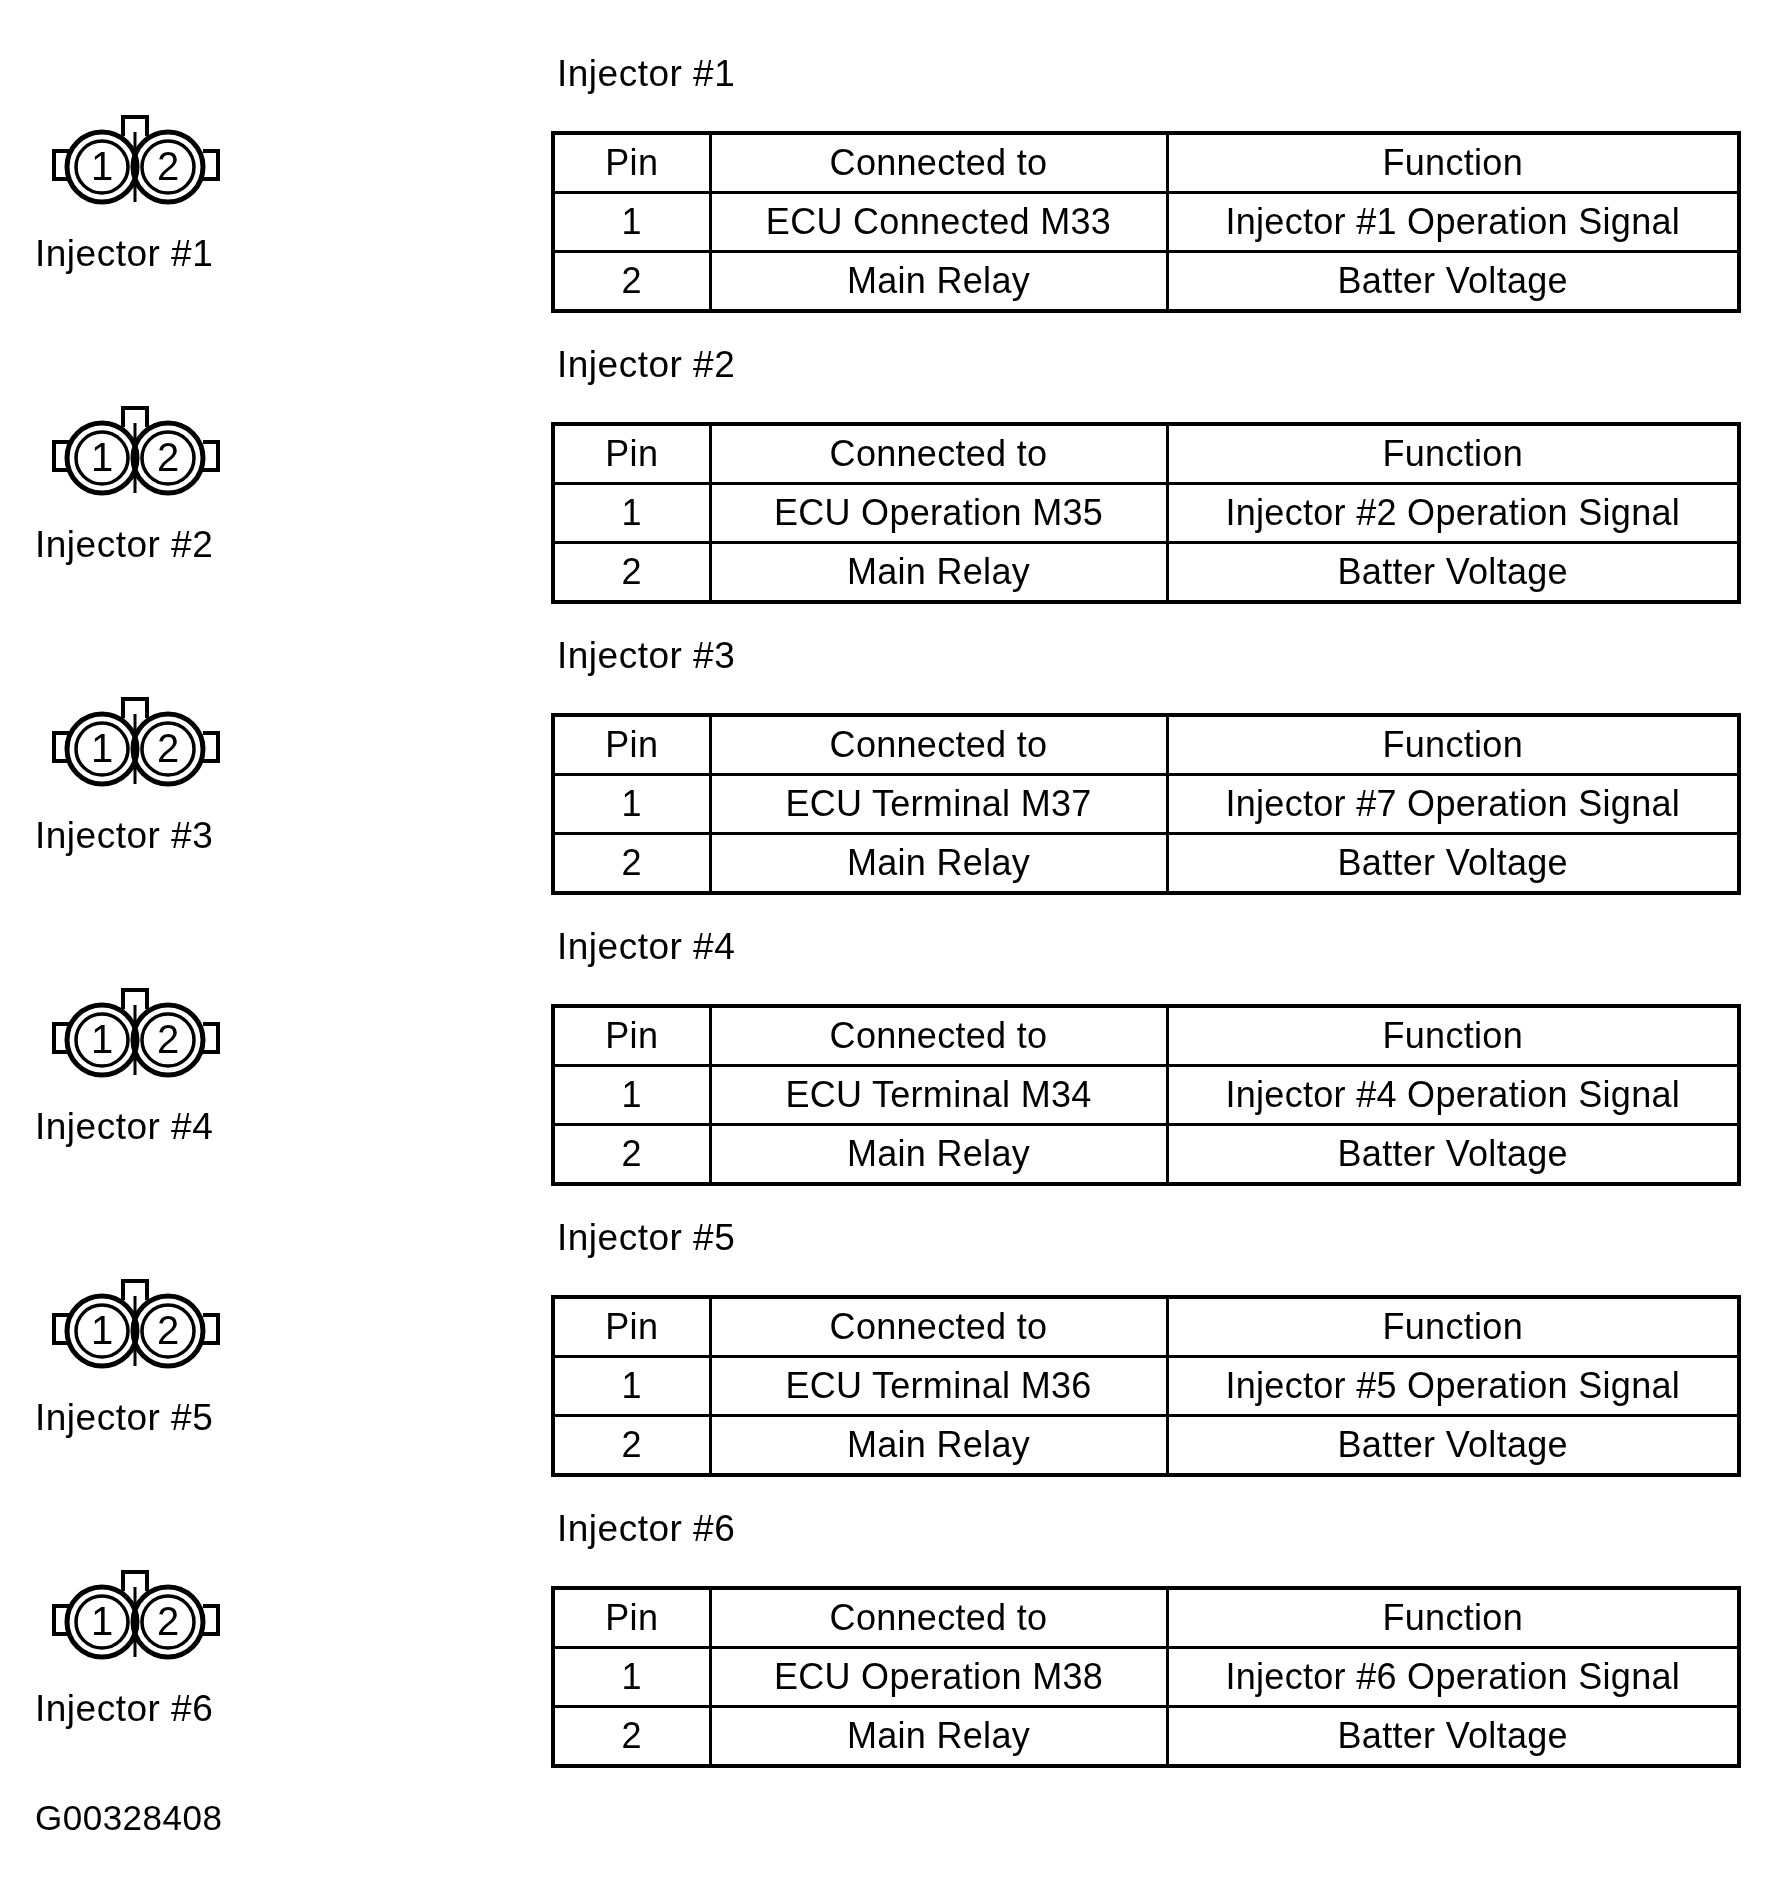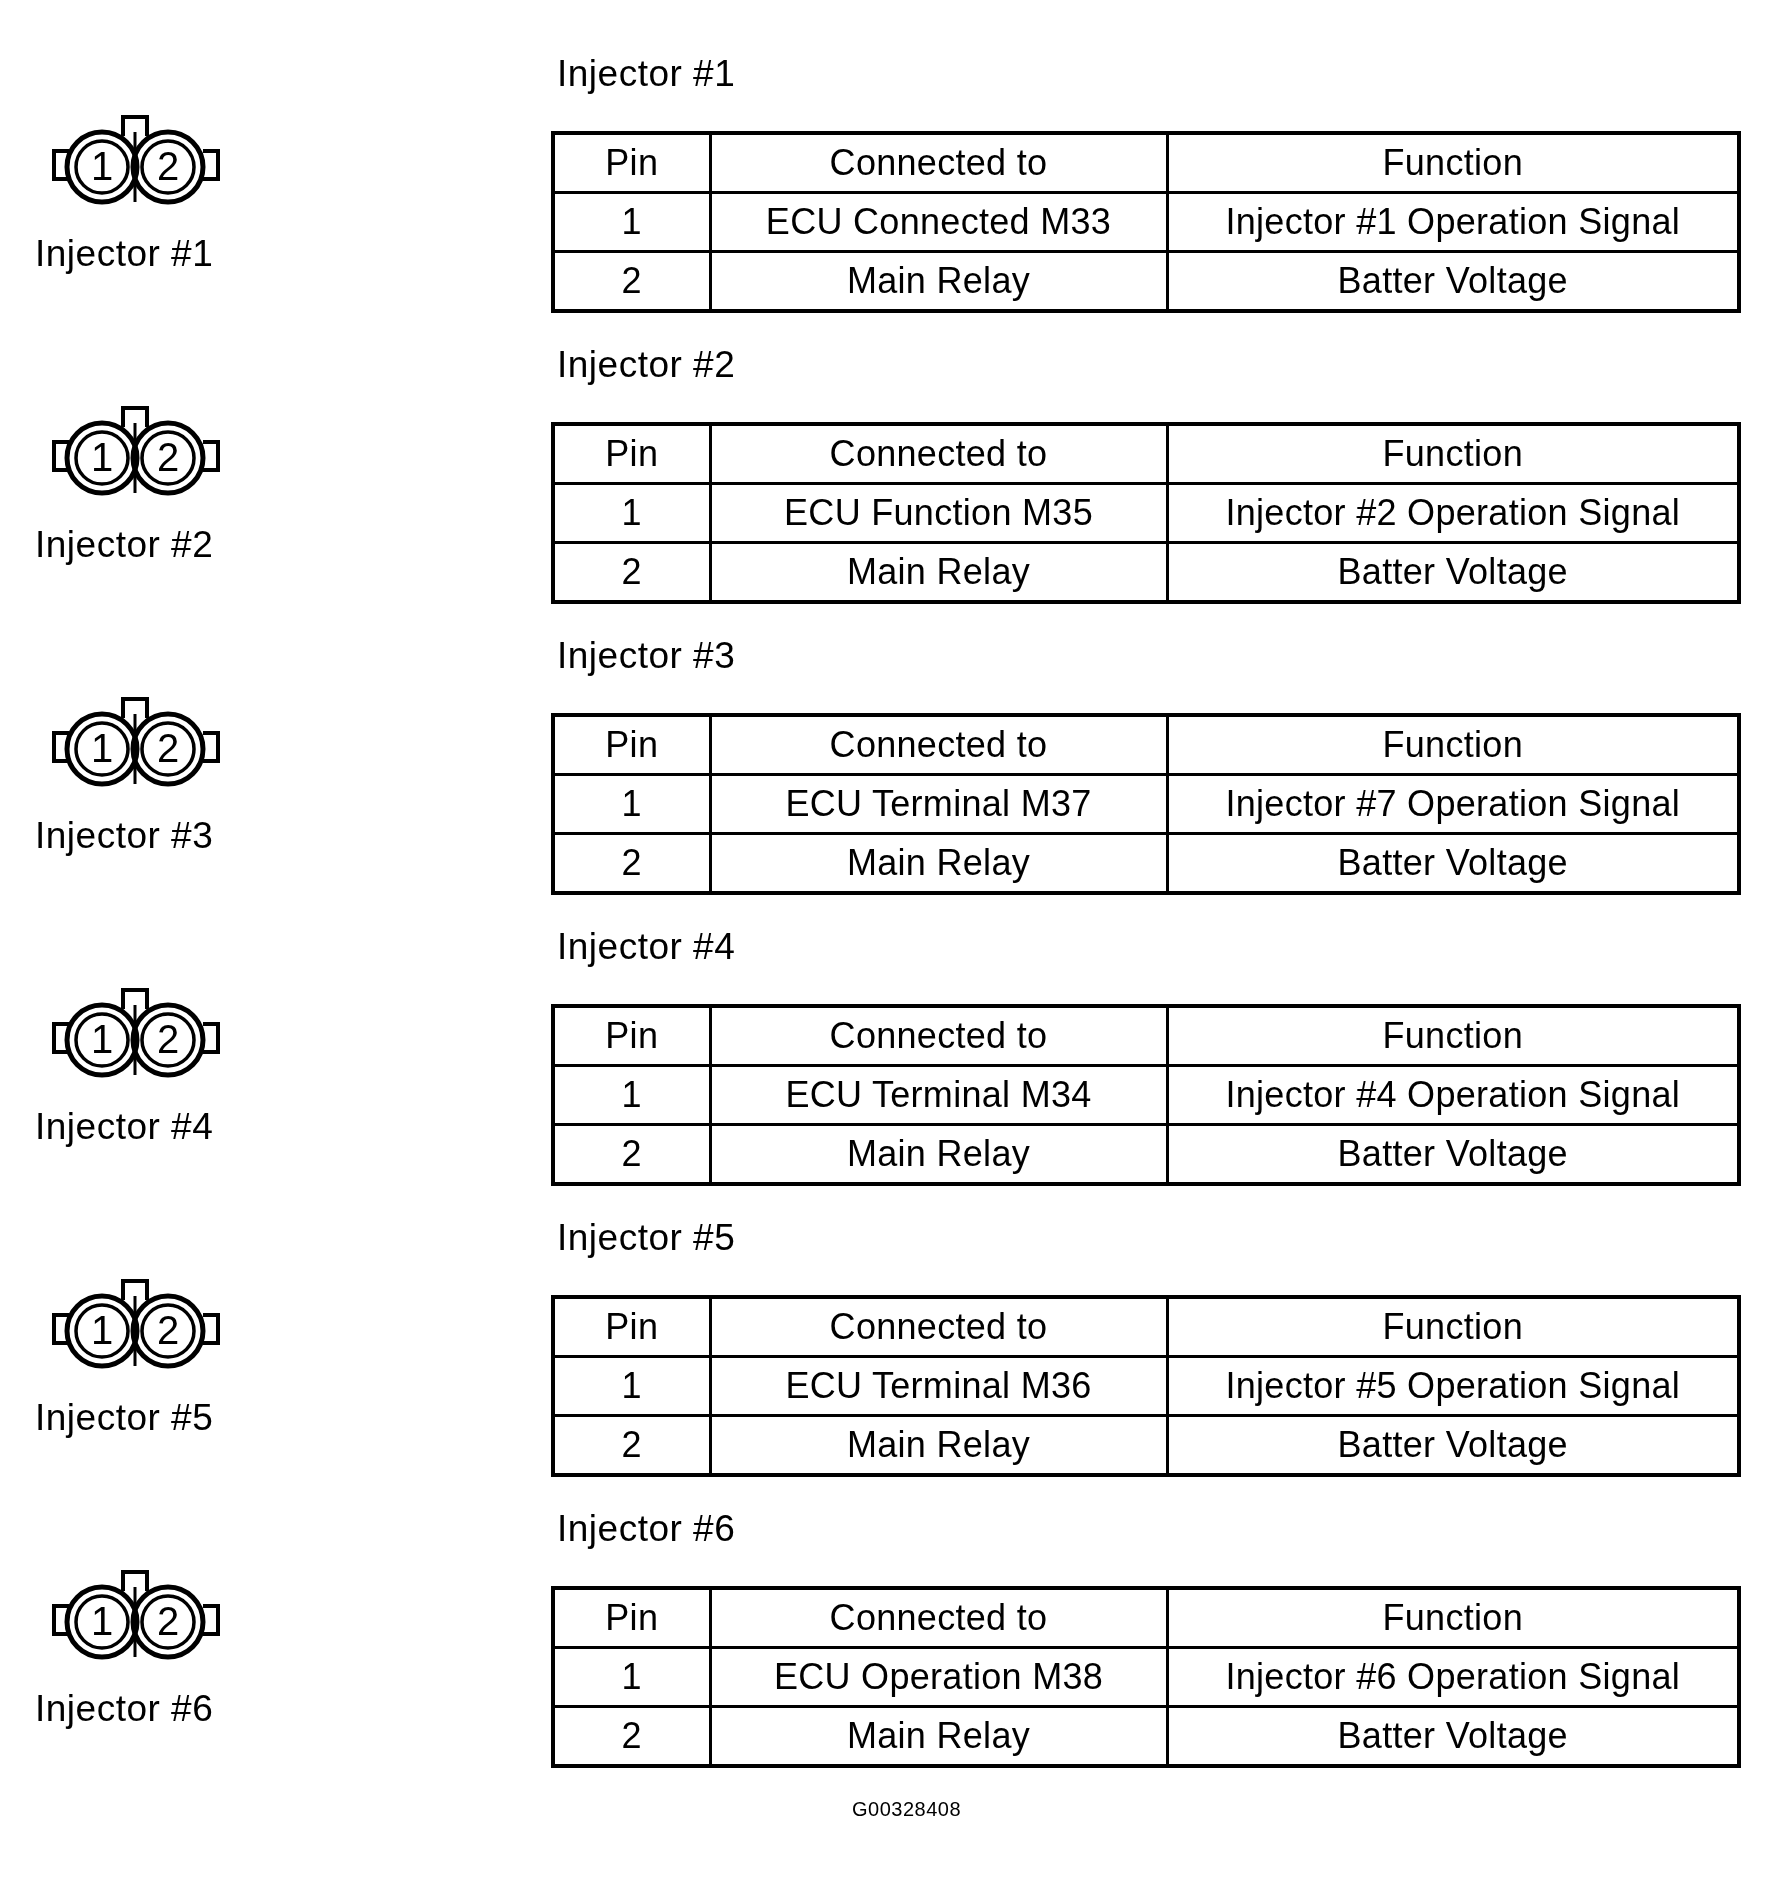--- a/index.html
+++ b/index.html
@@ -50,24 +50,23 @@
     height: 56px;
     padding: 0;
     text-align: center;
     vertical-align: middle;
     font-size: 36px;
     letter-spacing: 0.3px;
     overflow: hidden;
     white-space: nowrap;
   }
   .figure-code {
-    font-size: 20px;
+    font-size: 35px;
     margin-top: 2px;
     letter-spacing: 0.5px;
-    text-align: center;
   }
 </style>
 </head>
 <body>
 
 <div id="sections">
   <div class="section">
     <div class="left-pane">
       <svg class="connector-svg" width="172" height="96" viewBox="0 0 172 96">
         <path d="M 73 24 L 73 5 L 97 5 L 97 24" fill="#ffffff" stroke="#000000" stroke-width="4"></path>
@@ -141,21 +140,21 @@
           <col style="width:572px">
         </colgroup>
         <tbody>
           <tr>
             <td>Pin</td>
             <td>Connected to</td>
             <td>Function</td>
           </tr>
           <tr>
             <td>1</td>
-            <td>ECU Function M35</td>
+            <td>ECU Operation M35</td>
             <td>Injector #2 Operation Signal</td>
           </tr>
           <tr>
             <td>2</td>
             <td>Main Relay</td>
             <td>Batter Voltage</td>
           </tr>
         </tbody>
       </table>
     </div>

